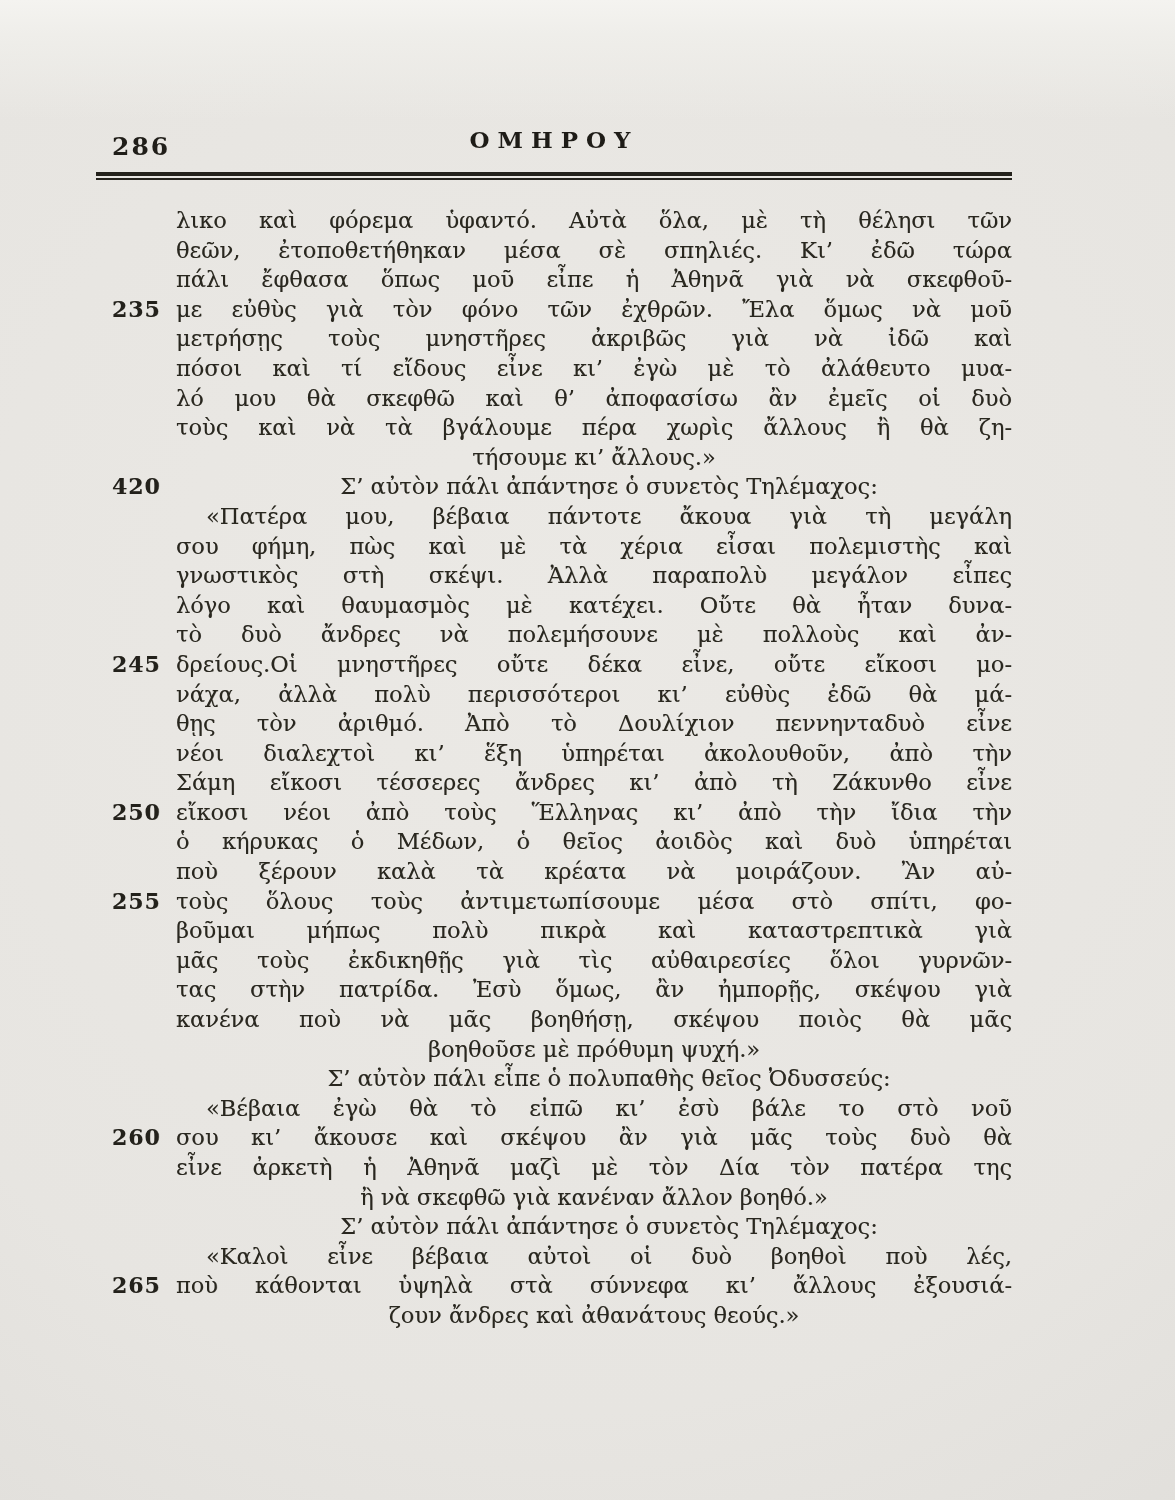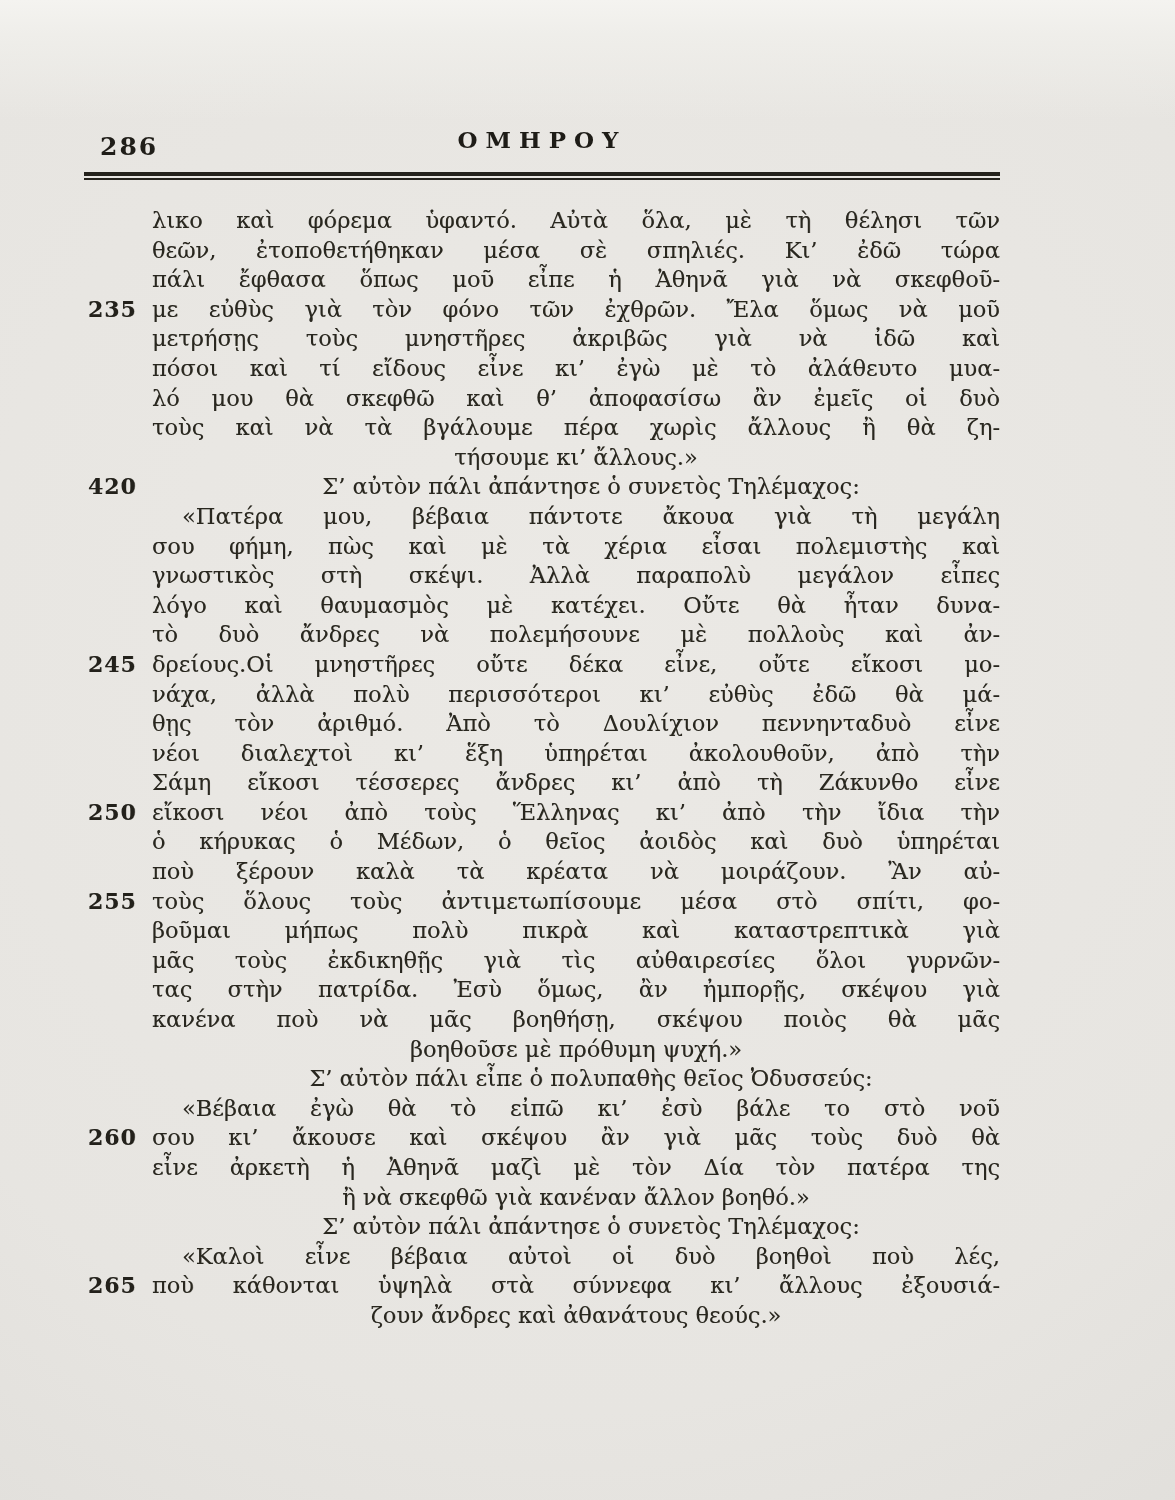--- a/index.html
+++ b/index.html
@@ -10,21 +10,21 @@
     height: 1500px;
     overflow: hidden;
     background:
       linear-gradient(180deg, #f4f3f0 0px, #efeeea 34px, rgba(239,238,234,0) 120px),
       radial-gradient(120% 95% at 48% 42%, #ebe9e5 0%, #e7e5e1 55%, #dbd9d5 100%);
     font-family: "DejaVu Serif", serif;
     color: #27251f;
   }
   .content {
     position: absolute;
-    left: 84px;
+    left: 96px;
     top: 124px;
     width: 916px;
   }
   .header { position: relative; height: 48px; }
   .page-number {
     position: absolute;
     left: 16px;
     top: 8px;
     font-size: 25px;
     font-weight: bold;
@@ -49,20 +49,21 @@
   .lines { margin-top: 26px; }
   .line {
     display: flex;
     align-items: baseline;
     height: 29.6px;
     line-height: 29.6px;
     font-size: 22.5px;
     padding-left: 4px;
     color: #29271f;
     text-shadow: 0.3px 0.3px 0 rgba(38,34,26,0.35);
+    margin-left: 12px;
   }
   .line-num {
     width: 64px;
     flex: none;
     font-weight: bold;
     font-size: 22px;
     letter-spacing: 1px;
     color: #23211b;
   }
   .line-text {

